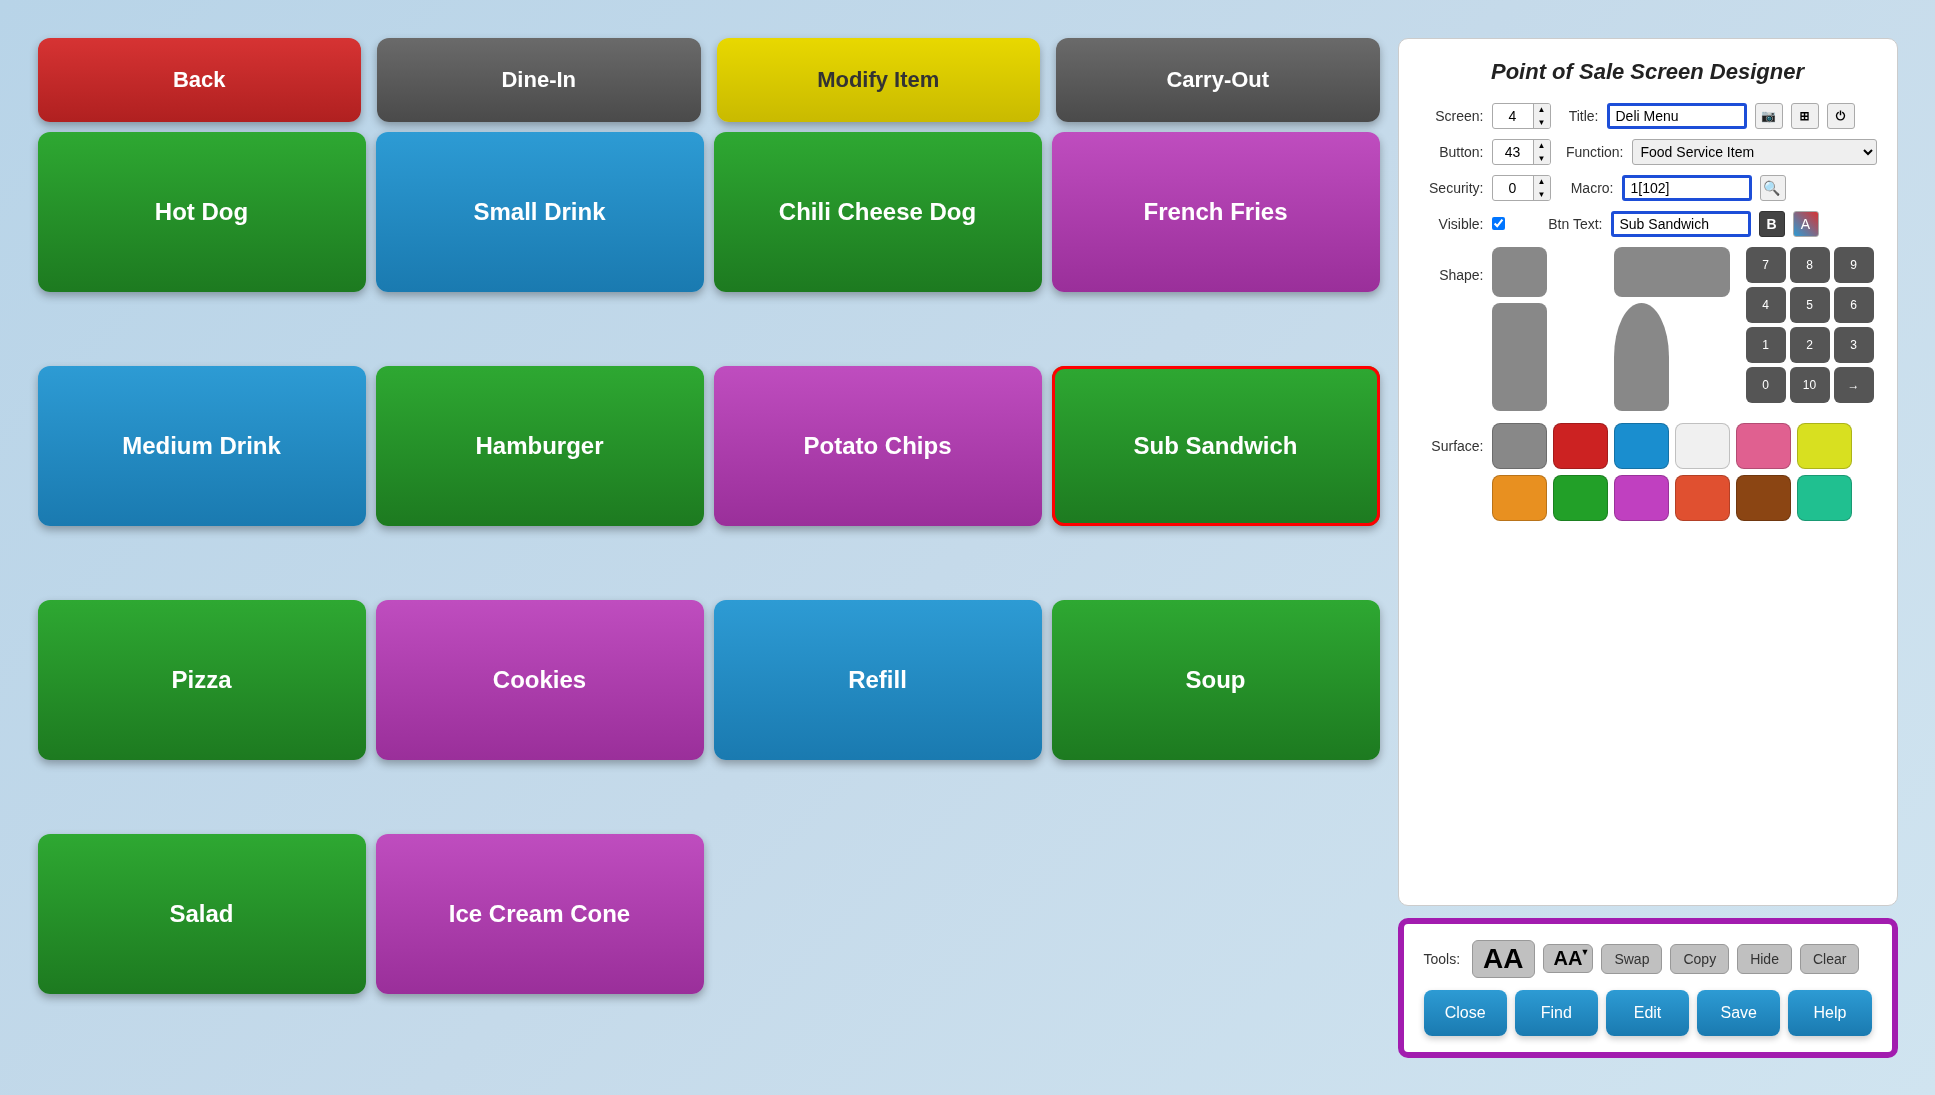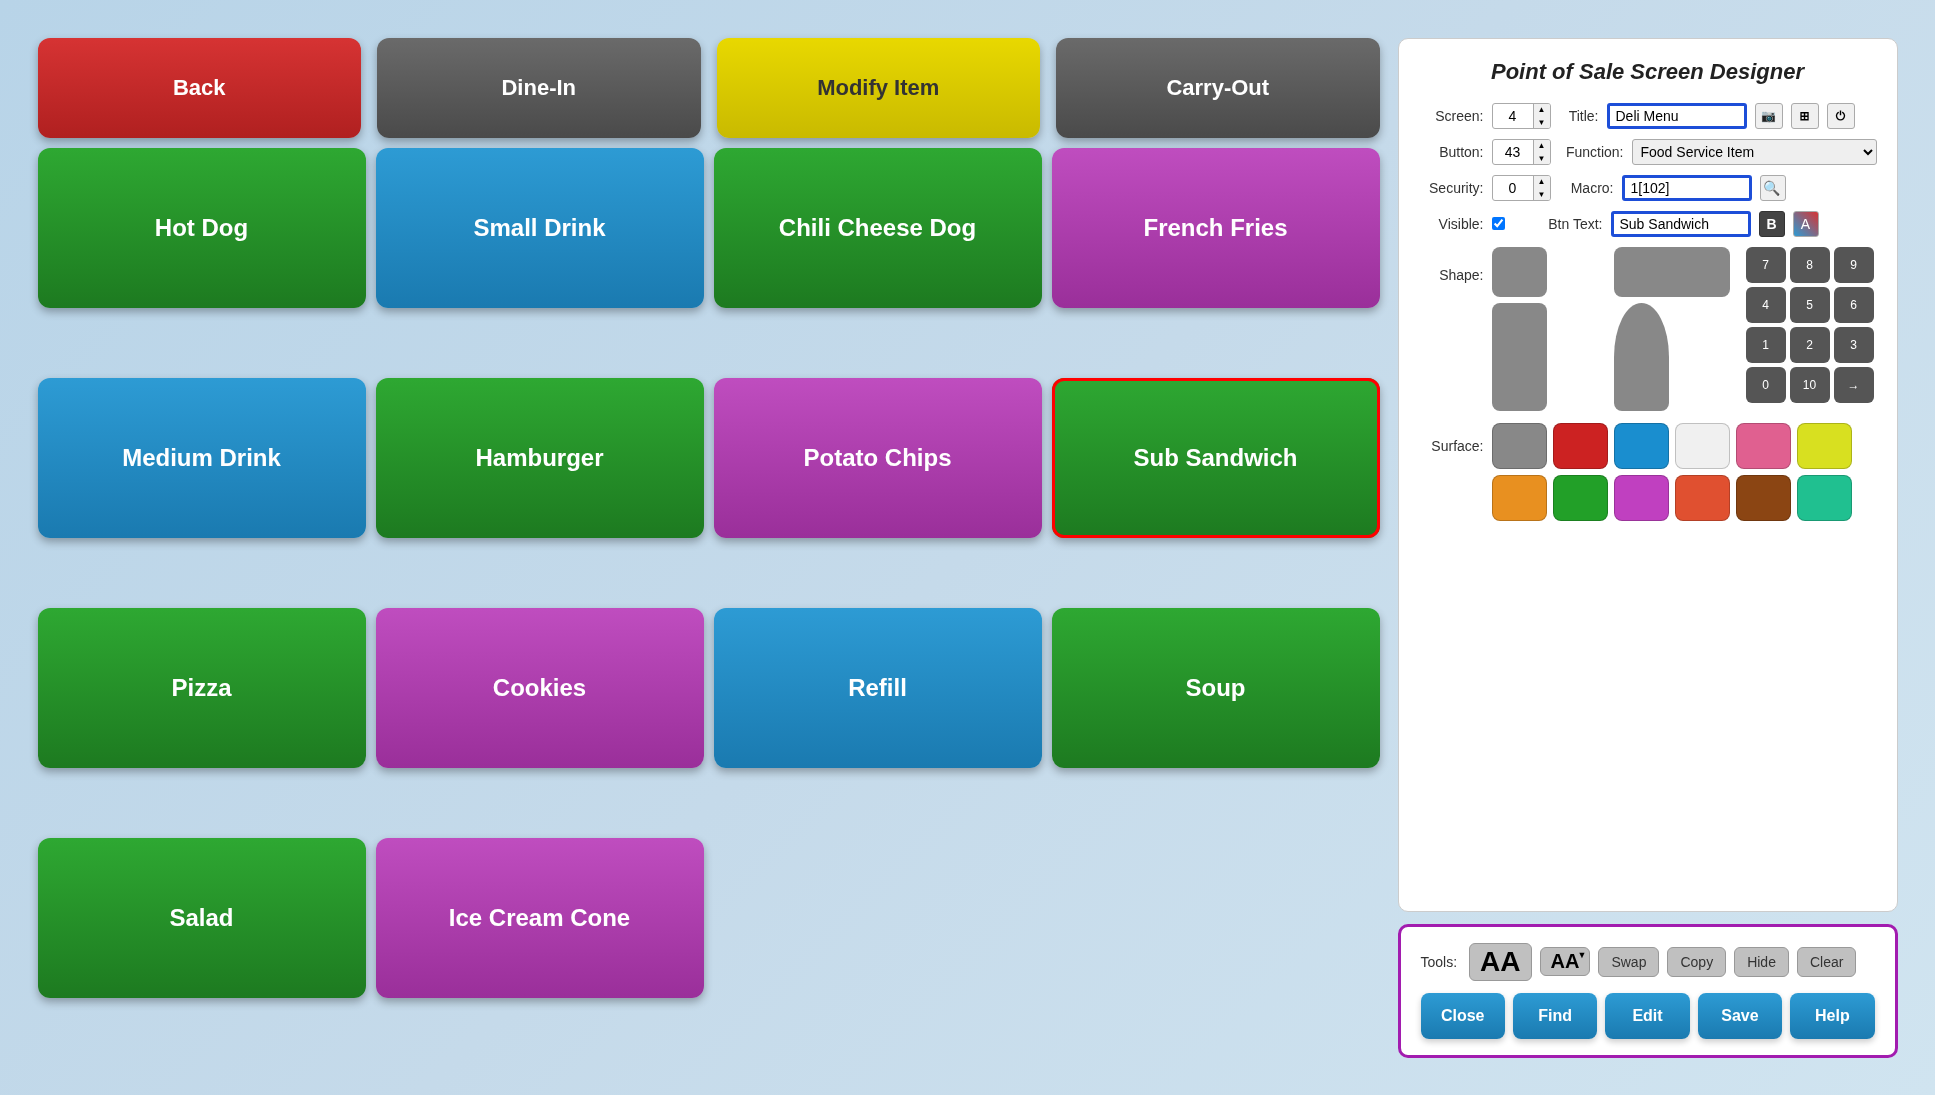--- a/index.html
+++ b/index.html
@@ -22,21 +22,21 @@
     .left-panel {
       flex: 1;
       display: flex;
       flex-direction: column;
       gap: 10px;
     }
     .top-buttons {
       display: grid;
       grid-template-columns: 1fr 1fr 1fr 1fr;
       gap: 16px;
-      height: 100px;
+      height: 84px;
     }
     .btn {
       border: none;
       border-radius: 12px;
       font-size: 22px;
       font-weight: bold;
       color: white;
       cursor: pointer;
       display: flex;
       align-items: center;
@@ -219,21 +219,21 @@
       width: 55px;
       height: 46px;
       border-radius: 8px;
       cursor: pointer;
       border: 1px solid rgba(0,0,0,0.2);
     }
     .tools-panel {
       background: white;
       border-radius: 10px;
       padding: 16px 20px;
-      border: 3px solid #a21caf;
+      border: 6px solid #a21caf;
     }
     .tools-row {
       display: flex;
       align-items: center;
       gap: 8px;
       margin-bottom: 12px;
     }
     .tools-label {
       font-size: 14px;
       color: #333;
@@ -270,21 +270,21 @@
     .action-buttons-row {
       display: flex;
       gap: 8px;
     }
     .action-btn {
       flex: 1;
       height: 46px;
       border: none;
       border-radius: 8px;
       font-size: 16px;
-      font-weight: bold;
+      font-weight: normal;
       color: white;
       cursor: pointer;
       background: linear-gradient(180deg, #2d9bd4 0%, #1a7ab0 100%);
       box-shadow: 0 3px 6px rgba(0,0,0,0.2);
     }
     .checkbox-container {
       display: flex;
       align-items: center;
       gap: 4px;
     }

